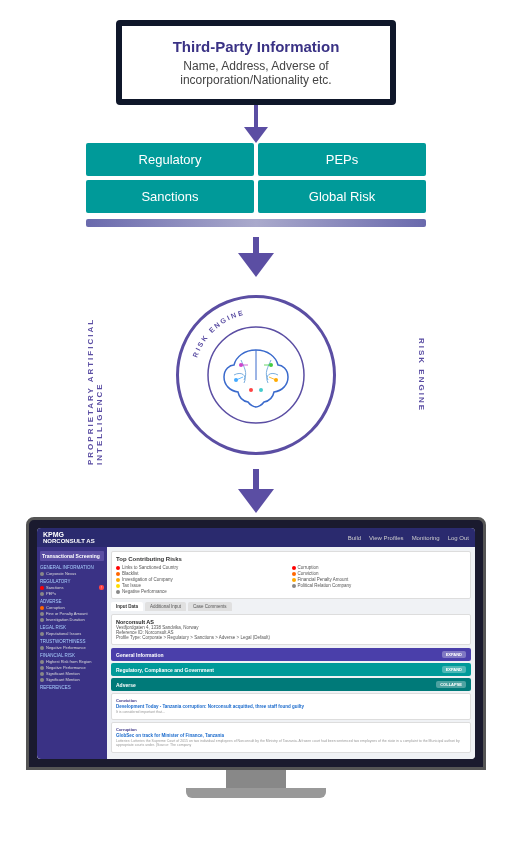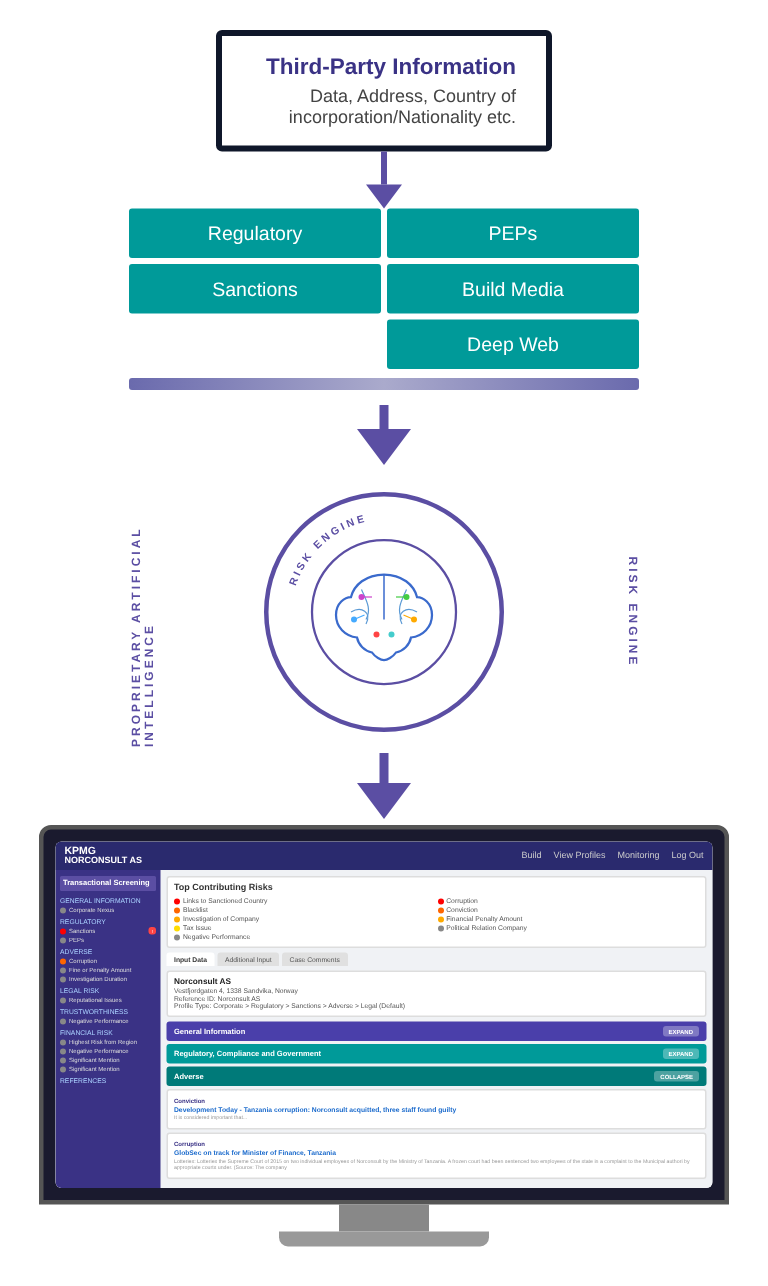--- a/index.html
+++ b/index.html
@@ -9,25 +9,25 @@
       background: #ffffff;
       font-family: Arial, sans-serif;
       display: flex;
       flex-direction: column;
       align-items: center;
       padding: 20px 16px 20px;
     }
 
     
     .info-box {
-      border: 4px solid #0f172a;
+      border: 6px solid #0f172a;
       border-radius: 4px;
       padding: 12px 20px;
-      text-align: right;
-      width: 224px;
+      text-align: center;
+      width: 280px;
       margin-bottom: 0;
     }
     .info-box .title {
       font-weight: bold;
       color: #3a3285;
       font-size: 15px;
     }
     .info-box .subtitle {
       color: #444;
       font-size: 12px;
@@ -393,37 +393,36 @@
       font-size: 3.5px;
       color: #999;
       margin-bottom: 1px;
     }
   </style>
 </head>
 <body>
 
 <div class="info-box">
   <div class="title">Third-Party Information</div>
-  <div class="subtitle">Data, Address, Country of incorporation/Nationality etc.</div>
+  <div class="subtitle">Name, Address, Adverse of incorporation/Nationality etc.</div>
 </div>
 
 <div class="arrow-down">
   <div class="arrow-shaft" style="height:22px;"></div>
   <div class="arrow-head"></div>
 </div>
 
 <div class="grid-section">
   <div class="grid-col grid-col-left">
     <div class="teal-box">Regulatory</div>
     <div class="teal-box">Sanctions</div>
   </div>
   <div class="grid-col">
     <div class="teal-box">PEPs</div>
-    <div class="teal-box">Build Media</div>
-    <div class="teal-box">Deep Web</div>
+    <div class="teal-box">Global Risk</div>
   </div>
 </div>
 
 <div class="separator-line"></div>
 
 <div class="big-arrow-down">
   <div class="big-arrow-shaft" style="height:16px;"></div>
   <div class="big-arrow-head"></div>
 </div>
 

